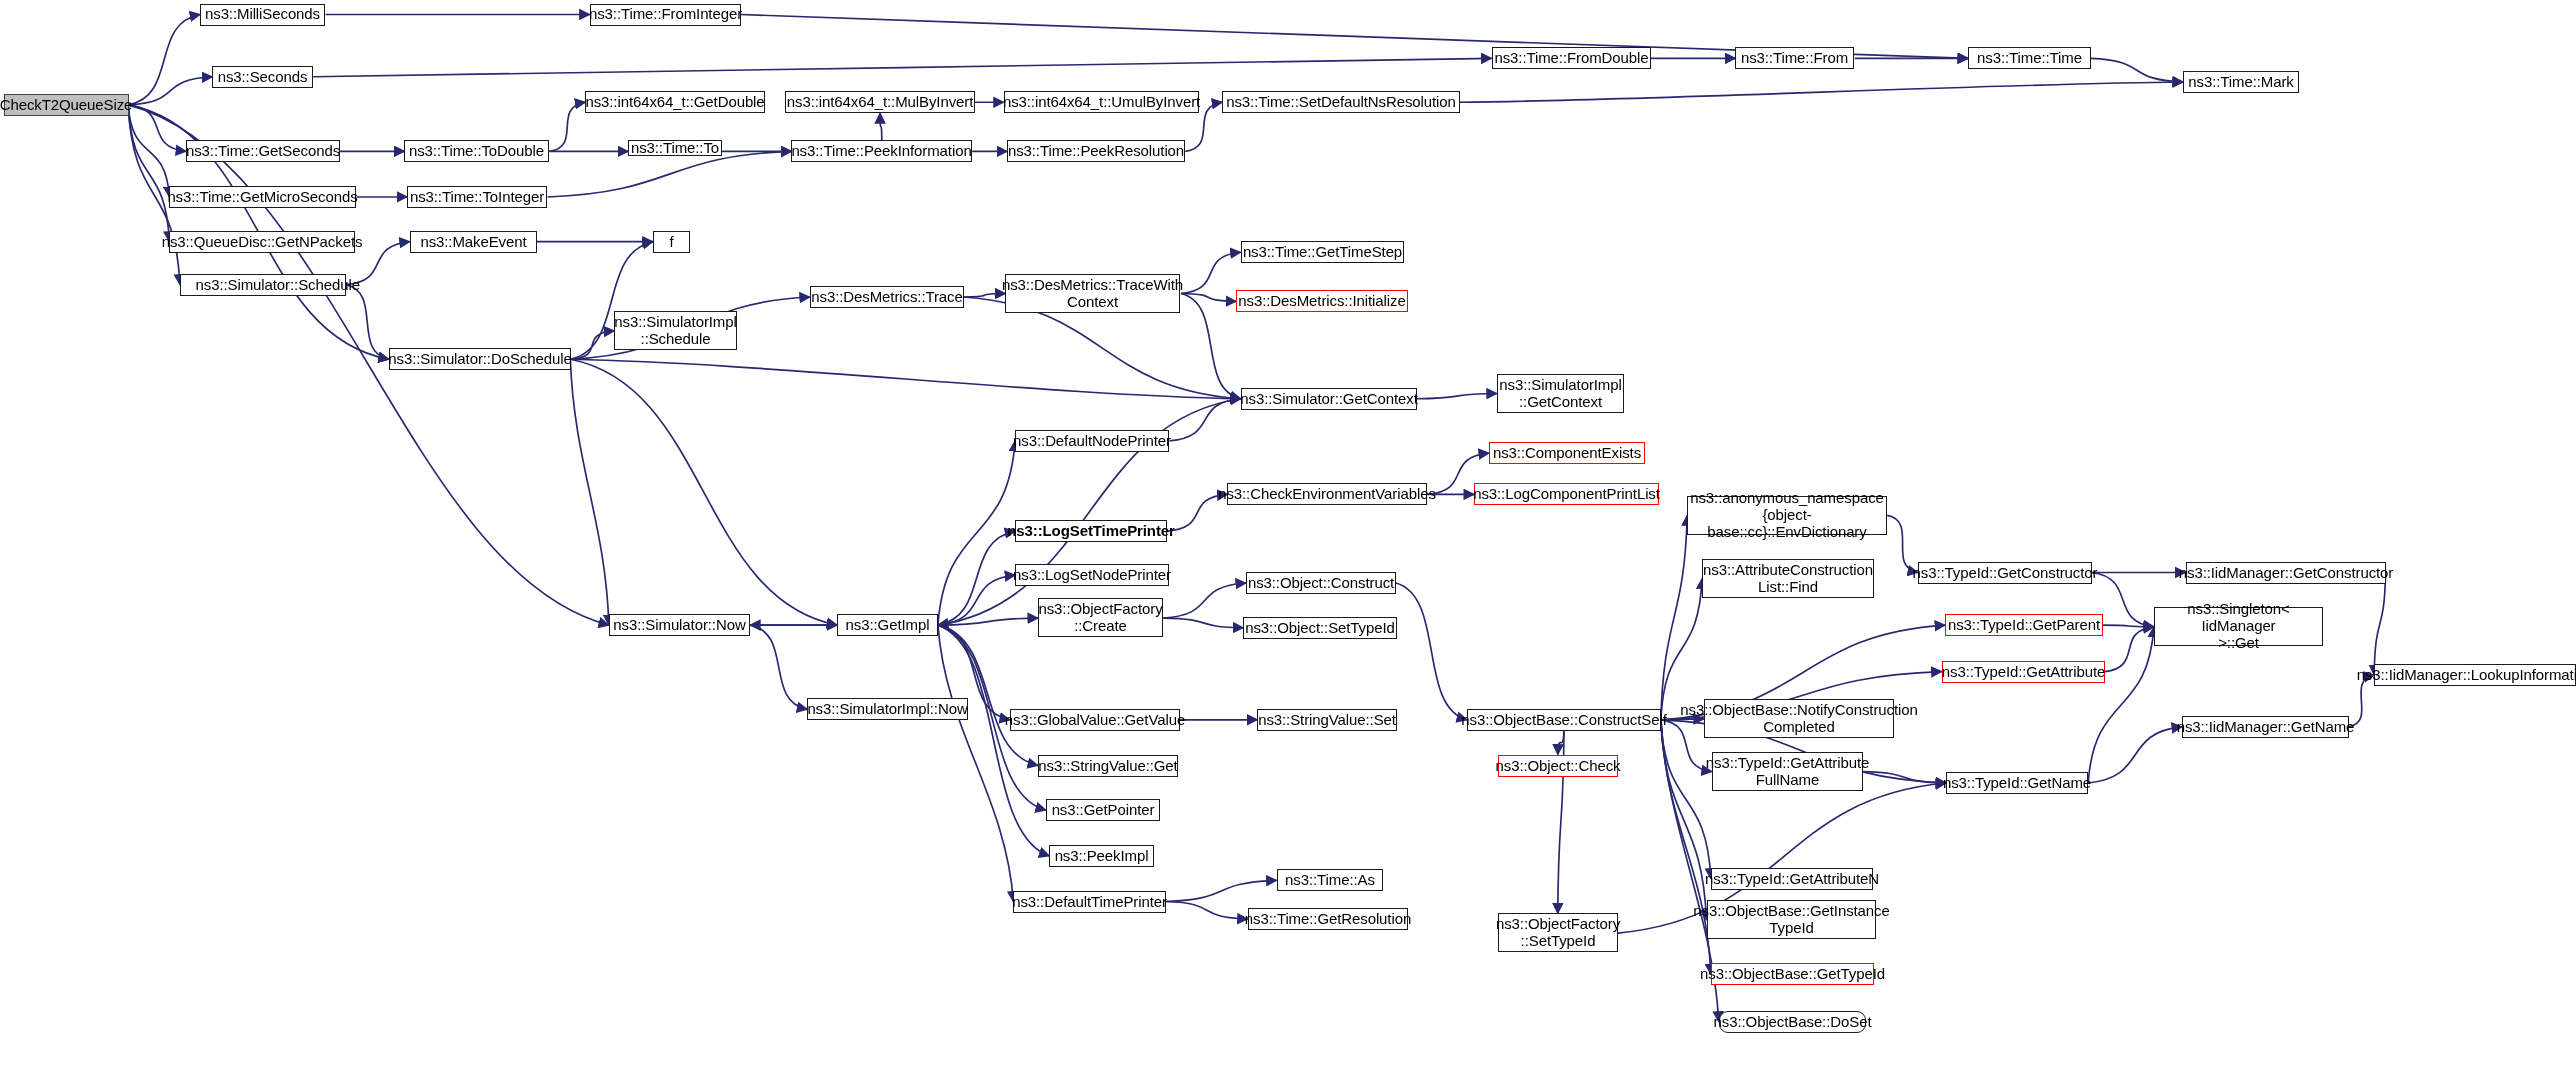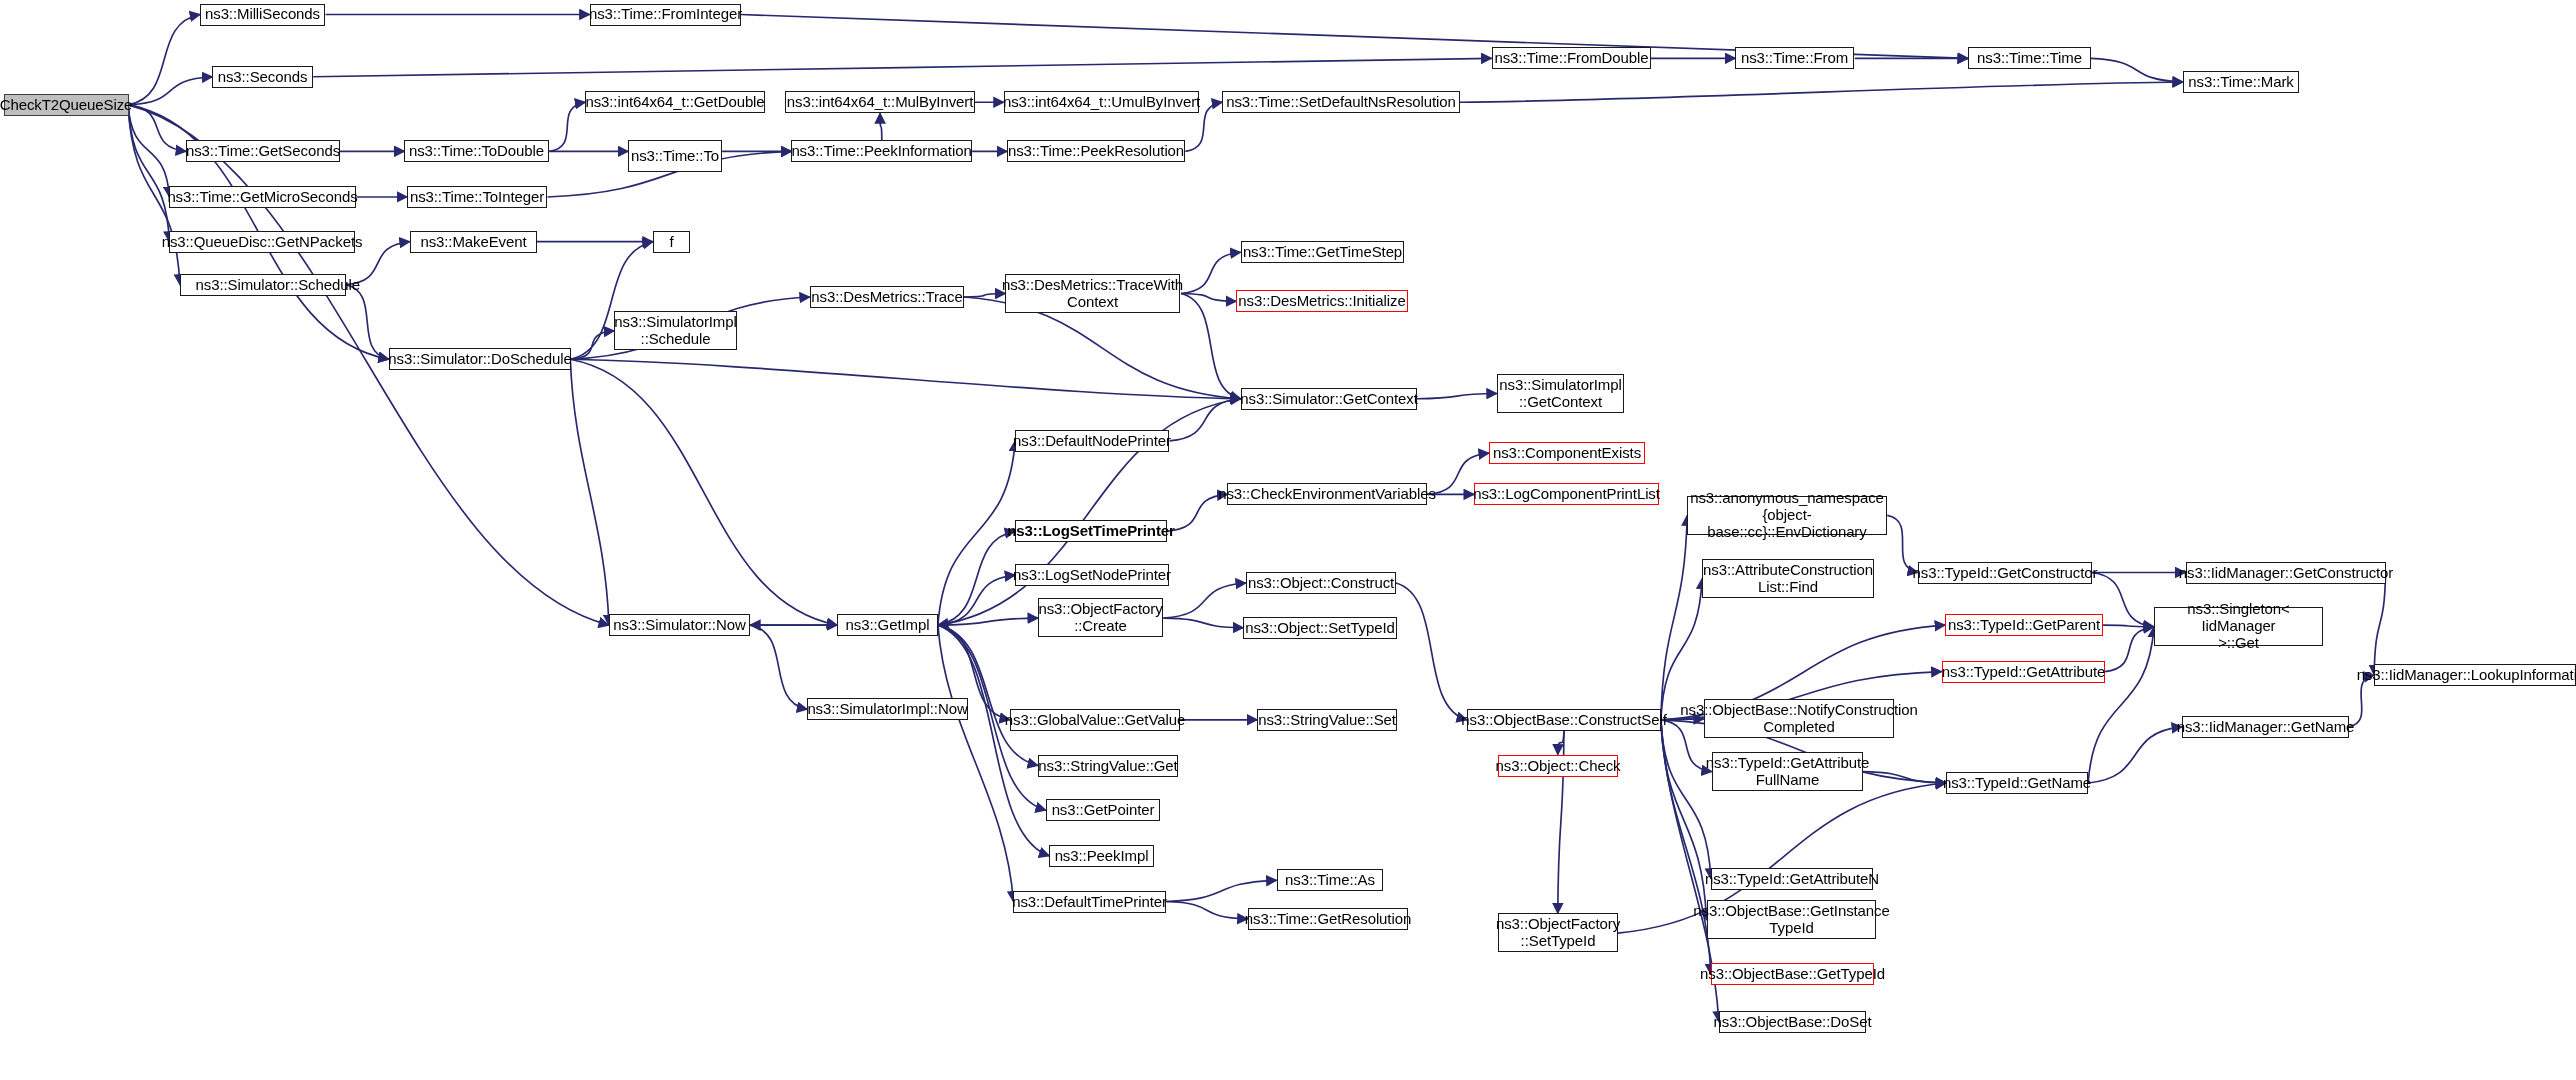--- a/index.html
+++ b/index.html
@@ -154,21 +154,21 @@
       <div class="node root" style="left: 3.5px; top: 94px; width: 125px; height: 22px;">CheckT2QueueSize</div>
       <div class="node" style="left: 200px; top: 3.5px; width: 125px; height: 22px;">ns3::MilliSeconds</div>
       <div class="node" style="left: 212px; top: 66px; width: 101px; height: 22px;">ns3::Seconds</div>
       <div class="node" style="left: 186px; top: 140px; width: 154px; height: 22px;">ns3::Time::GetSeconds</div>
       <div class="node" style="left: 169px; top: 186px; width: 187px; height: 22px;">ns3::Time::GetMicroSeconds</div>
       <div class="node" style="left: 169px; top: 231px; width: 186px; height: 22px;">ns3::QueueDisc::GetNPackets</div>
       <div class="node" style="left: 180px; top: 274px; width: 166px; height: 22px; padding-left: 32px;">ns3::Simulator::Schedule</div>
       <div class="node" style="left: 590px; top: 3.5px; width: 151px; height: 22px;">ns3::Time::FromInteger</div>
       <div class="node" style="left: 585px; top: 91px; width: 180px; height: 22px;">ns3::int64x64_t::GetDouble</div>
       <div class="node" style="left: 404px; top: 140px; width: 145px; height: 22px;">ns3::Time::ToDouble</div>
-      <div class="node" style="left: 628px; top: 140px; width: 94px; height: 32px;">ns3::Time::To</div>
+      <div class="node" style="left: 628px; top: 140px; width: 94px; height: 16px;">ns3::Time::To</div>
       <div class="node" style="left: 407px; top: 186px; width: 140px; height: 22px;">ns3::Time::ToInteger</div>
       <div class="node" style="left: 785px; top: 91px; width: 190px; height: 22px;">ns3::int64x64_t::MulByInvert</div>
       <div class="node" style="left: 791px; top: 140px; width: 181px; height: 22px;">ns3::Time::PeekInformation</div>
       <div class="node" style="left: 1004px; top: 91px; width: 195px; height: 22px;">ns3::int64x64_t::UmulByInvert</div>
       <div class="node" style="left: 1007px; top: 140px; width: 178px; height: 22px;">ns3::Time::PeekResolution</div>
       <div class="node" style="left: 1222px; top: 91px; width: 238px; height: 22px;">ns3::Time::SetDefaultNsResolution</div>
       <div class="node" style="left: 1492px; top: 47px; width: 159px; height: 22px;">ns3::Time::FromDouble</div>
       <div class="node" style="left: 1735px; top: 47px; width: 119px; height: 22px;">ns3::Time::From</div>
       <div class="node" style="left: 1968px; top: 47px; width: 123px; height: 22px;">ns3::Time::Time</div>
       <div class="node" style="left: 2183px; top: 71px; width: 116px; height: 22px;">ns3::Time::Mark</div>
@@ -224,16 +224,16 @@
       <div class="node" style="left: 1049px; top: 845px; width: 105px; height: 22px;">ns3::PeekImpl</div>
       <div class="node" style="left: 1711px; top: 868px; width: 162px; height: 22px;">ns3::TypeId::GetAttributeN</div>
       <div class="node" style="left: 1277px; top: 869px; width: 106px; height: 22px;">ns3::Time::As</div>
       <div class="node" style="left: 1013px; top: 891px; width: 153px; height: 22px;">ns3::DefaultTimePrinter</div>
       <div class="node" style="left: 1248px; top: 908px; width: 160px; height: 22px;">ns3::Time::GetResolution</div>
       <div class="node" style="left: 1707px; top: 900px; width: 169px; height: 39px;">ns3::ObjectBase::GetInstance
 TypeId</div>
       <div class="node" style="left: 1498px; top: 913px; width: 120px; height: 39px;">ns3::ObjectFactory
 ::SetTypeId</div>
       <div class="node red" style="left: 1711px; top: 963px; width: 163px; height: 22px;">ns3::ObjectBase::GetTypeId</div>
-      <div class="node" style="left: 1719px; top: 1011px; width: 147px; height: 22px;">ns3::ObjectBase::DoSet</div>
+      <div class="node" style="left: 1719px; top: 1011px; width: 147px; height: 22px; border-radius: 9px;">ns3::ObjectBase::DoSet</div>
     </div>
 </div>
 
 
 </body></html>

